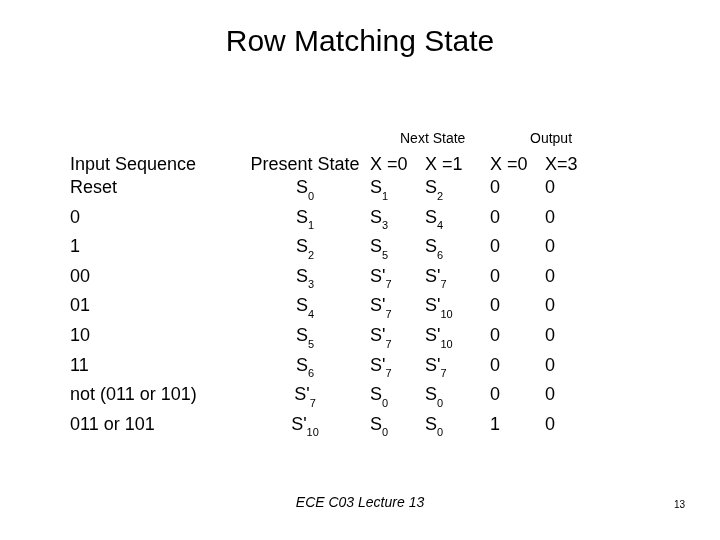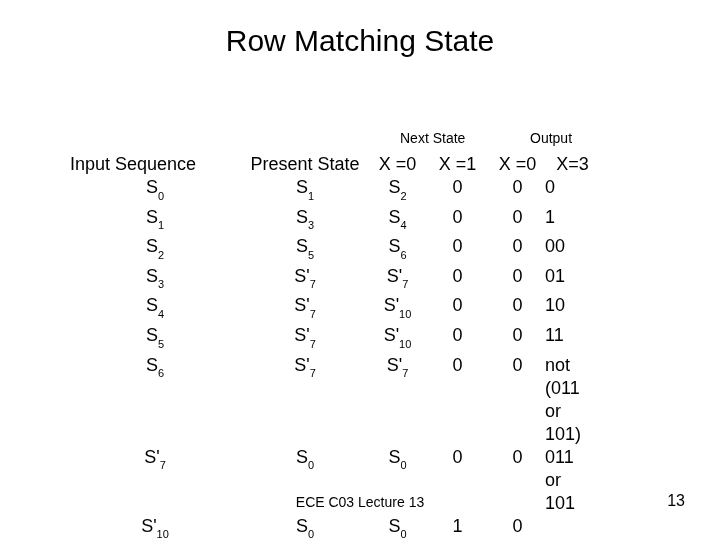--- a/index.html
+++ b/index.html
@@ -45,21 +45,21 @@
     font-size: 14px;
   }
   .gh-next {
     left: 400px;
   }
   .gh-out {
     left: 530px;
   }
   .col-input { text-align: left; padding-right: 10px; }
   .col-present { text-align: center; }
-  .col-x, .col-out { text-align: center; }
+  .col-x, .col-out { text-align: left; }
   .hdr { font-weight: normal; }
   .sub {
     font-size: 11px;
     vertical-align: sub;
     position: relative;
     top: 2px;
   }
   .state {
     white-space: nowrap;
     margin-top: 8px;
@@ -67,46 +67,48 @@
   .body-rows {
     margin-top: 23px; 
   }
   .footer-left {
     position: absolute;
     left: 0;
     right: 0;
     bottom: 30px;
     text-align: center;
     font-size: 14px;
+    font-style: italic;
   }
   .footer-right {
     position: absolute;
     right: 35px;
     bottom: 30px;
-    font-size: 16px;
+    font-size: 10px;
   }
 </style>
 </head>
 <body>
 
 <div class="slide">
 
   <div class="title">Row Matching State</div>
 
   <div class="group-header gh-next">Next State</div>
   <div class="group-header gh-out">Output</div>
 
   <div class="table-wrap body-rows">
     <div class="tbl" id="tbl">
         <div class="col-input hdr">Input Sequence</div>
         <div class="col-present hdr">Present State</div>
         <div class="col-x hdr">X =0</div>
         <div class="col-x hdr">X =1</div>
         <div class="col-out hdr">X =0</div>
         <div class="col-out hdr">X=3</div>
+        <div class="col-input">Reset</div>
         <div class="col-present"><span class="state">S<span class="sub">0</span></span></div>
         <div class="col-x"><span class="state">S<span class="sub">1</span></span></div>
         <div class="col-x"><span class="state">S<span class="sub">2</span></span></div>
         <div class="col-out">0</div>
         <div class="col-out">0</div>
         <div class="col-input">0</div>
         <div class="col-present"><span class="state">S<span class="sub">1</span></span></div>
         <div class="col-x"><span class="state">S<span class="sub">3</span></span></div>
         <div class="col-x"><span class="state">S<span class="sub">4</span></span></div>
         <div class="col-out">0</div>

